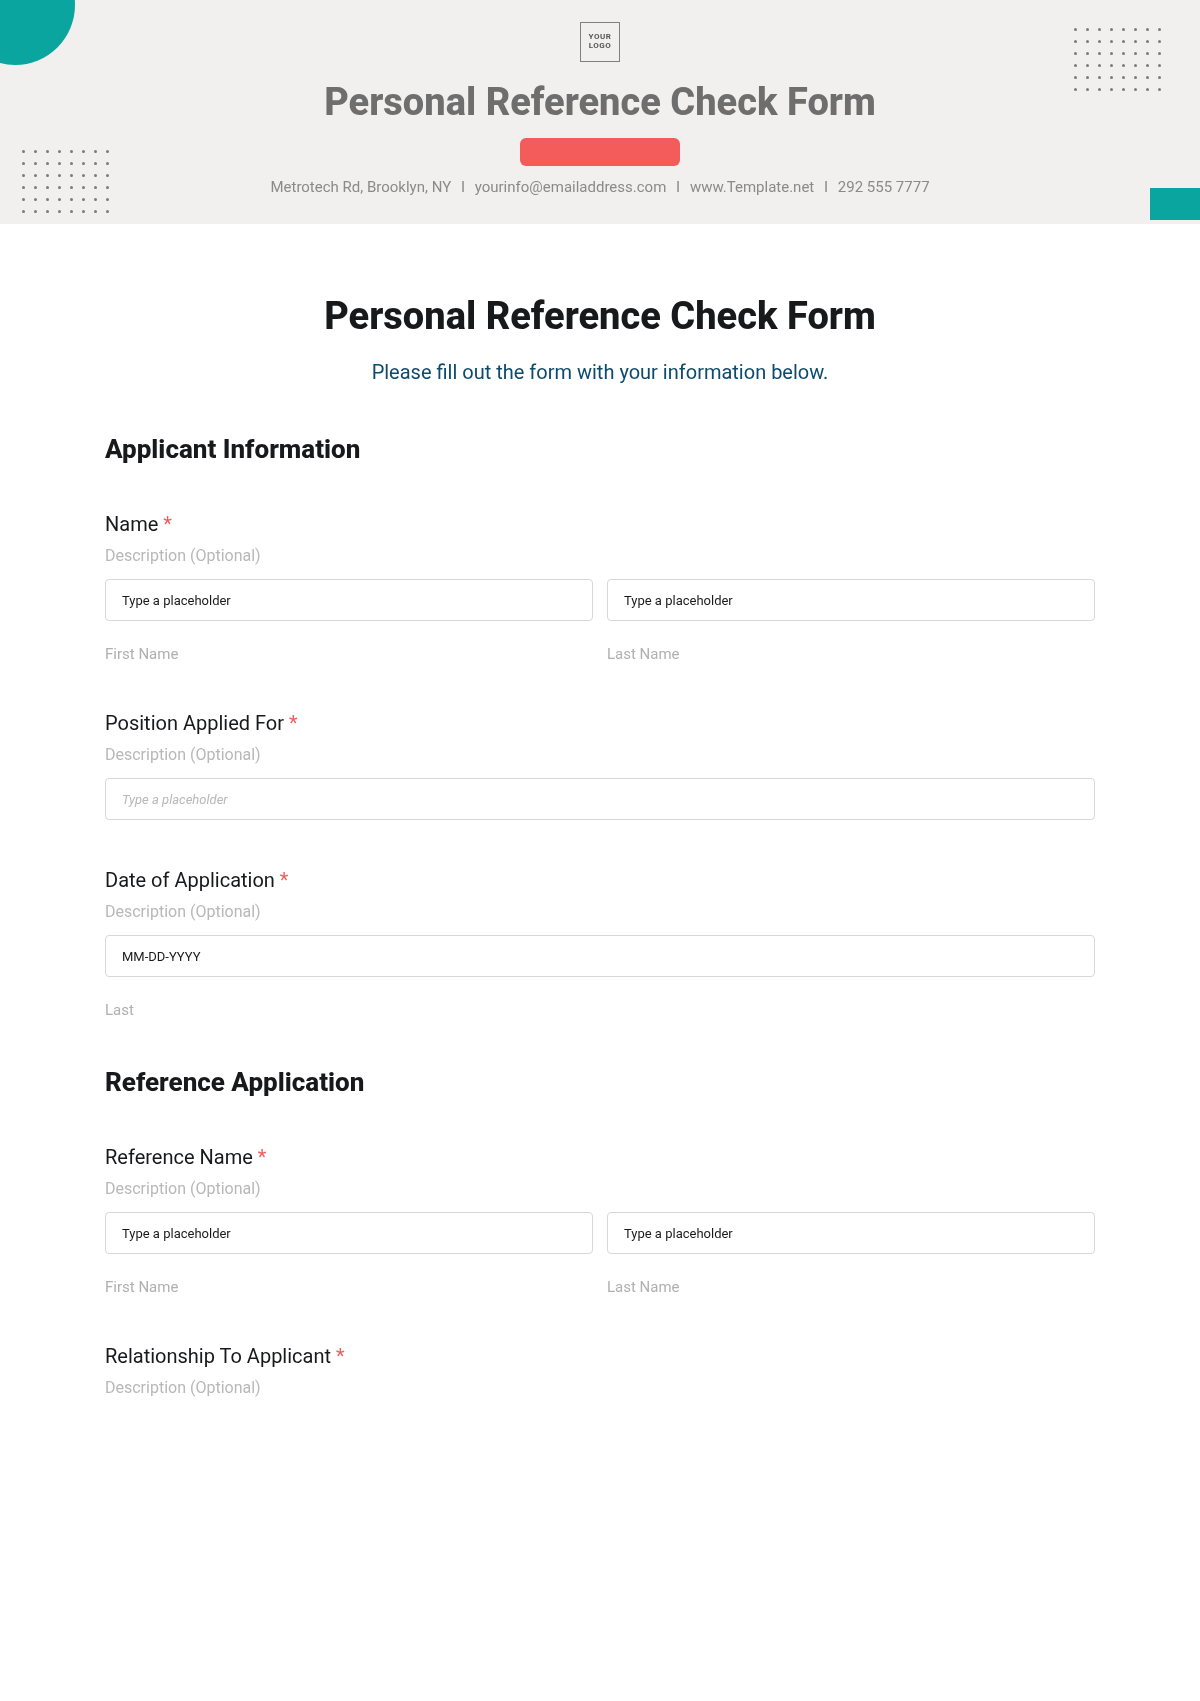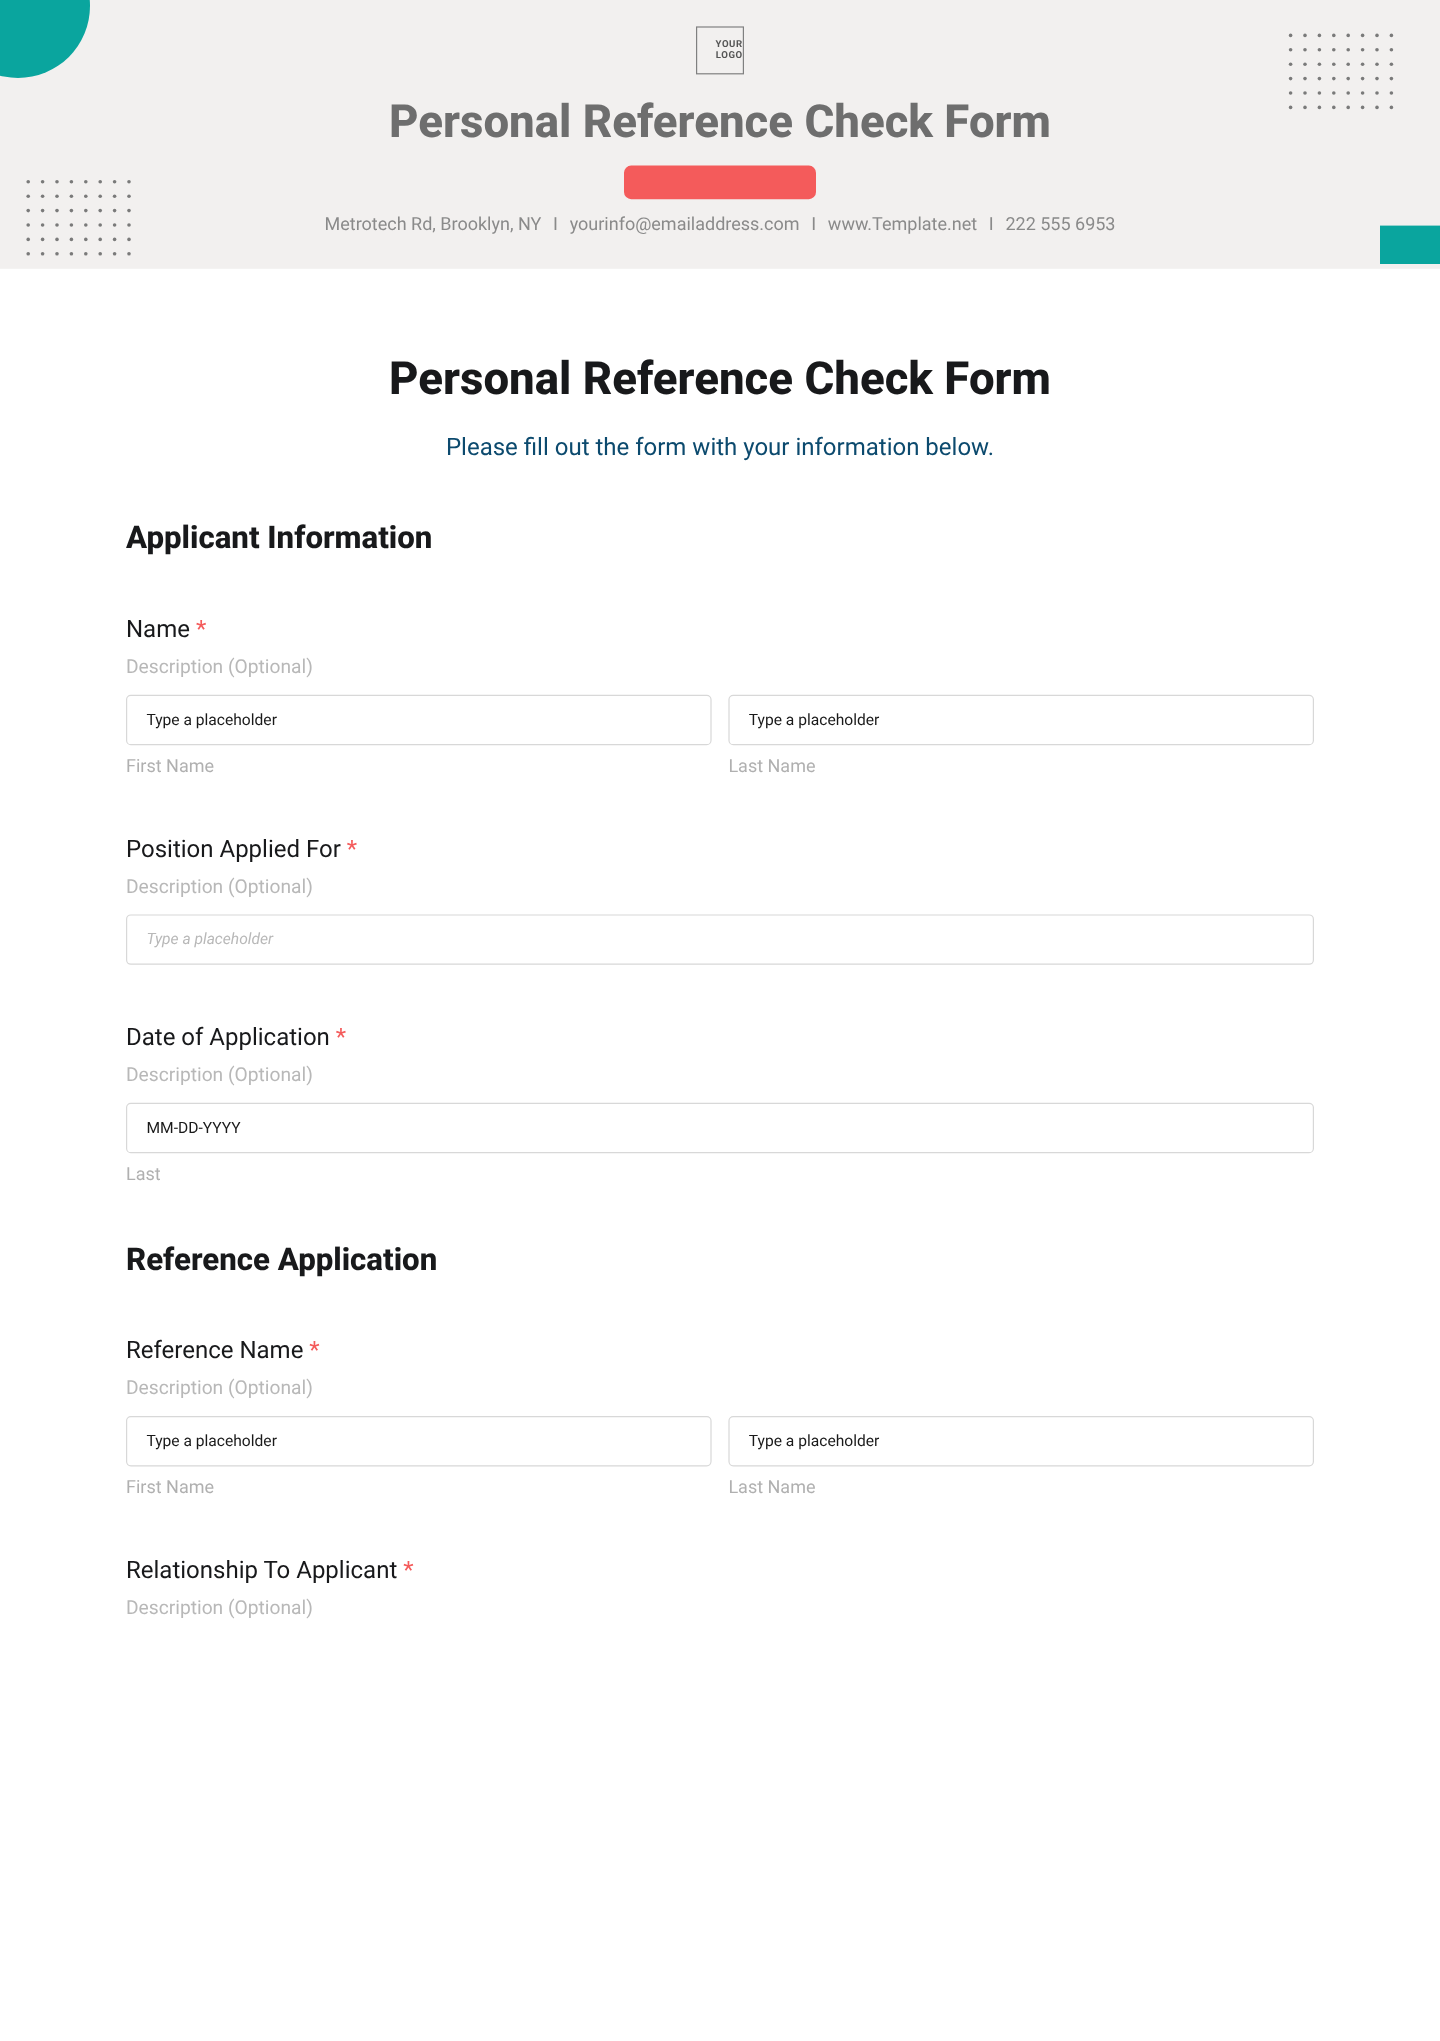--- a/index.html
+++ b/index.html
@@ -4,38 +4,38 @@
 <style>
 * { box-sizing: border-box; margin: 0; padding: 0; }
 body { font-family: -apple-system, BlinkMacSystemFont, 'Segoe UI', Roboto, Helvetica, Arial, sans-serif; background: #fff; width: 1200px; }
 .header-band { background: #f2f0ef; position: relative; height: 224px; overflow: hidden; }
 .teal-circle { position: absolute; width: 120px; height: 120px; background: #0aa59e; border-radius: 50%; top: -55px; left: -45px; }
 .teal-bar { position: absolute; width: 50px; height: 32px; background: #0aa59e; bottom: 4px; right: 0; }
 .dots { position: absolute; display: grid; grid-template-columns: repeat(8, 4px); grid-template-rows: repeat(6, 4px); gap: 8px 8px; }
 .dots span { width: 3px; height: 3px; background: #7a7a7a; border-radius: 50%; }
 .dots-tr { top: 28px; right: 38px; }
 .dots-bl { top: 150px; left: 22px; }
-.logo-box { position: absolute; top: 22px; left: 50%; transform: translateX(-50%); width: 40px; height: 40px; border: 1px solid #808080; display: flex; align-items: center; justify-content: center; font-size: 8px; font-weight: 700; color: #555; text-align: right; line-height: 1.1; letter-spacing: 0.5px; }
+.logo-box { position: absolute; top: 22px; left: 50%; transform: translateX(-50%); width: 40px; height: 40px; border: 1px solid #808080; display: flex; align-items: center; justify-content: center; font-size: 8px; font-weight: 700; color: #555; text-align: center; line-height: 1.1; letter-spacing: 0.5px; }
 .banner-title { position: absolute; top: 80px; width: 100%; text-align: center; font-size: 38px; font-weight: 800; color: #6e6e6e; }
 .red-pill { position: absolute; top: 138px; left: 50%; transform: translateX(-50%); width: 160px; height: 28px; background: #f45b5b; border-radius: 6px; }
 .contact-line { position: absolute; top: 178px; width: 100%; text-align: center; font-size: 15px; color: #8a8a8a; }
 .contact-line .sep { margin: 0 6px; }
 .main { padding: 70px 105px 0 105px; }
 .main-title { text-align: center; font-size: 38px; font-weight: 800; color: #18191b; margin-bottom: 22px; }
 .subtitle { text-align: center; font-size: 20px; color: #0c4a6e; margin-bottom: 50px; }
 .section-title { font-size: 26px; font-weight: 800; color: #18191b; margin-bottom: 48px; }
 .field { margin-bottom: 48px; }
 .field-label { font-size: 20px; font-weight: 400; color: #18191b; margin-bottom: 10px; }
 .req { color: #f45b5b; }
 .field-desc { font-size: 16px; color: #b8b8b8; margin-bottom: 14px; }
 .row { display: flex; gap: 14px; }
 .col { flex: 1; }
 .input { width: 100%; height: 42px; border: 1px solid #d8d8d8; border-radius: 4px; padding: 0 16px; font-size: 13px; color: #1a1a1a; display: flex; align-items: center; }
 .input.placeholder-look { color: #b8b8b8; font-style: italic; }
-.sublabel { font-size: 15px; color: #b0b0b0; margin-top: 8px; }
+.sublabel { font-size: 15px; color: #b0b0b0; margin-top: 24px; }
 </style>
 </head>
 <body>
 
 <div class="header-band">
   <div class="teal-circle"></div>
   <div class="teal-bar"></div>
   <div class="dots dots-tr">
       <span></span>
       <span></span>
@@ -139,21 +139,21 @@
   <div class="logo-box">YOUR LOGO</div>
   <div class="banner-title">Personal Reference Check Form</div>
   <div class="red-pill"></div>
   <div class="contact-line">
     <span>Metrotech Rd, Brooklyn, NY</span>
     <span class="sep">I</span>
     <span>yourinfo@emailaddress.com</span>
     <span class="sep">I</span>
     <span>www.Template.net</span>
     <span class="sep">I</span>
-    <span>222 555 6953</span>
+    <span>292 555 7777</span>
   </div>
 </div>
 
 <div class="main">
   <h1 class="main-title">Personal Reference Check Form</h1>
   <p class="subtitle">Please fill out the form with your information below.</p>
 
   <h2 class="section-title">Applicant Information</h2>
 
   <div class="field">

